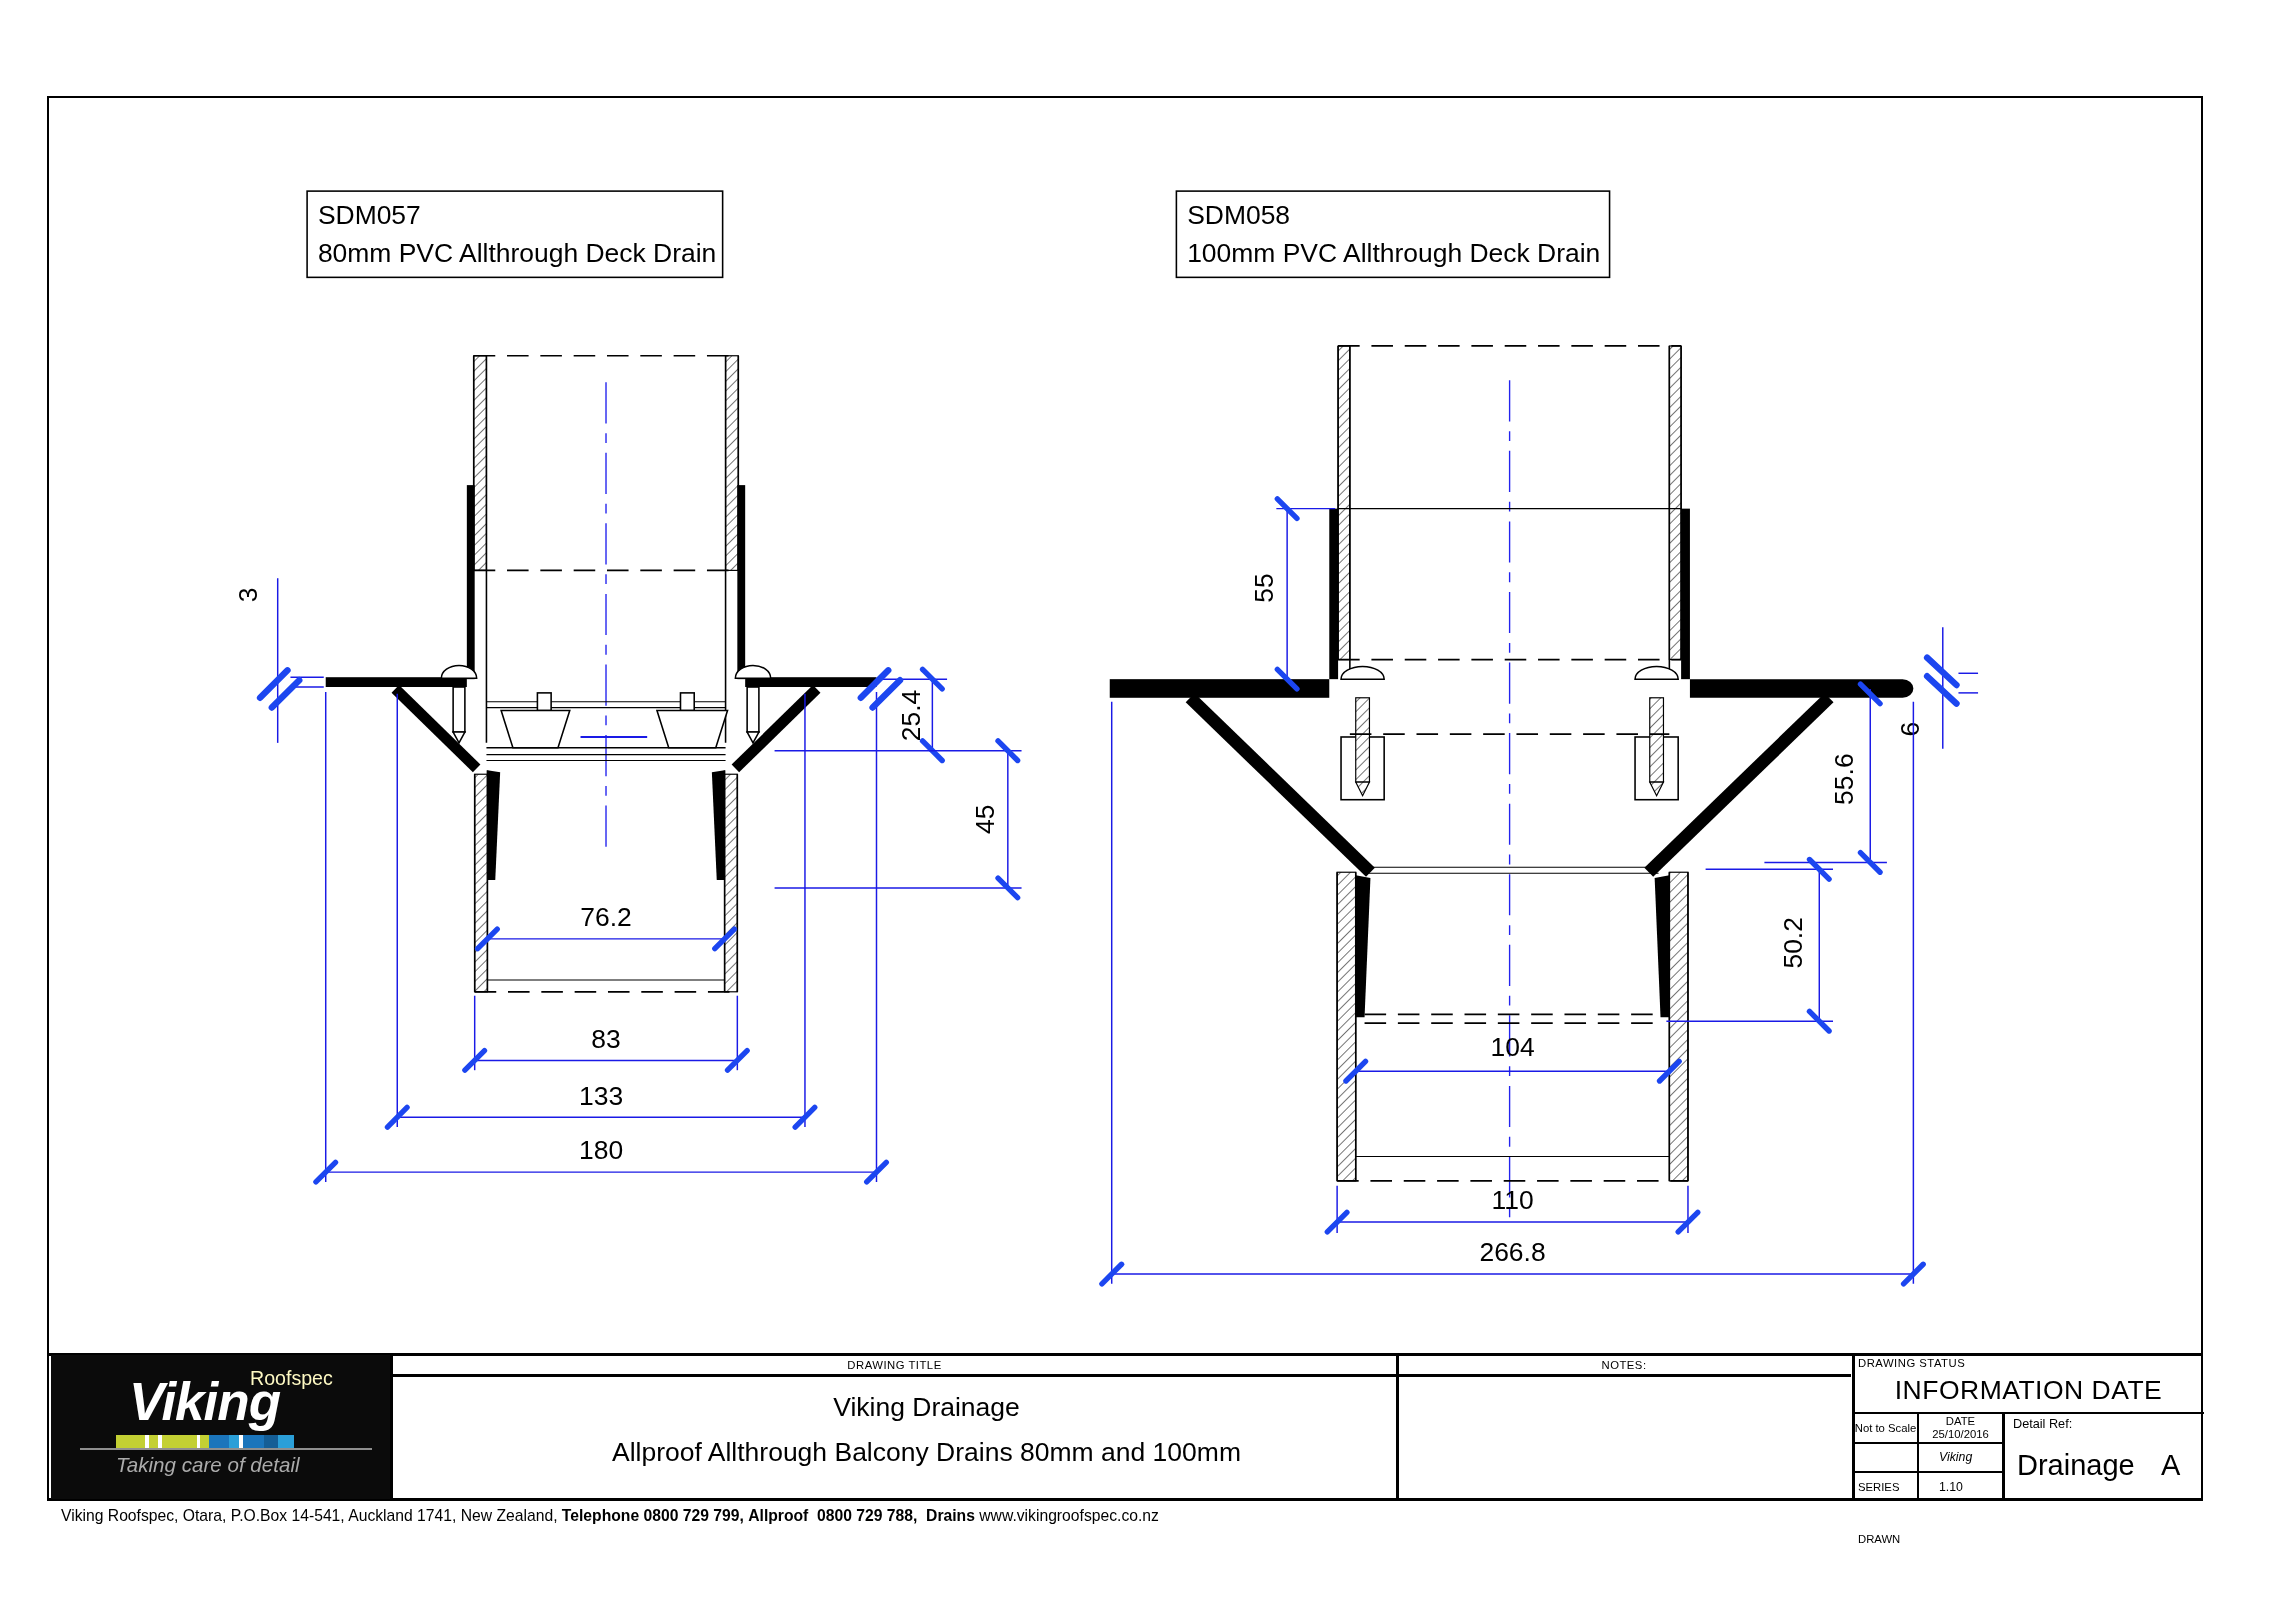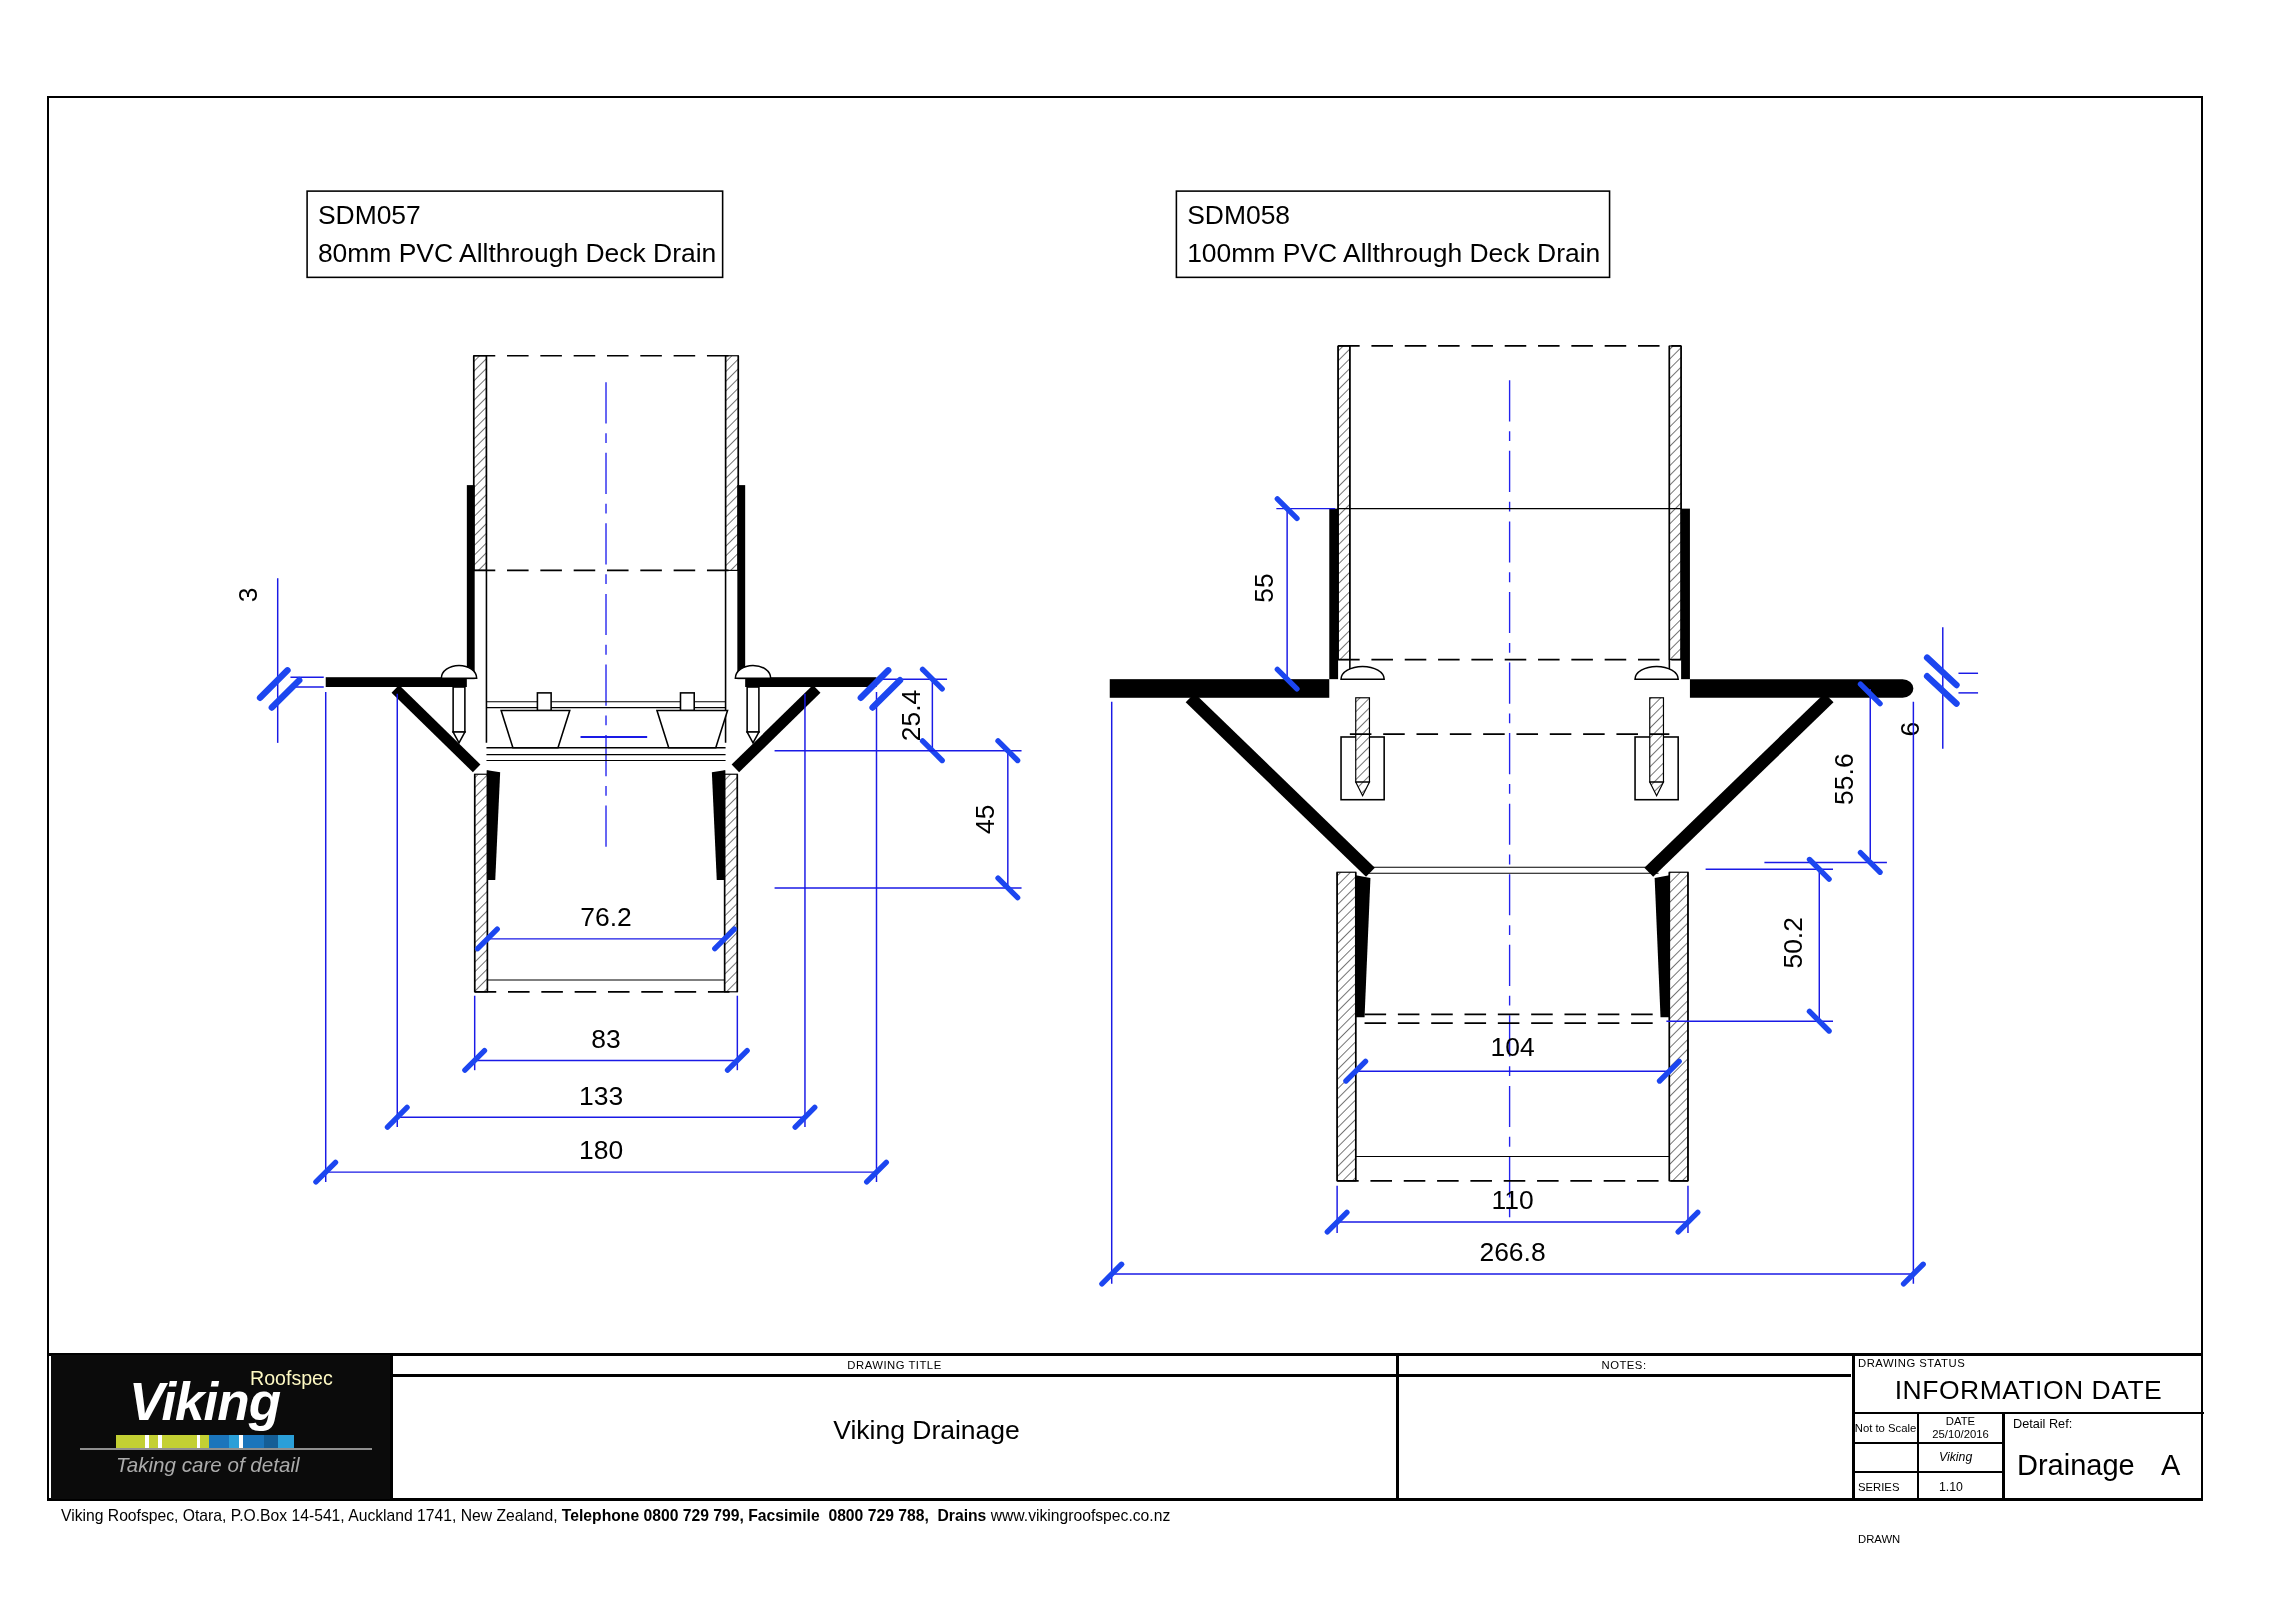--- a/index.html
+++ b/index.html
@@ -329,20 +329,21 @@
       <div class="seg-blue1" style="width:21.6px"></div>
       <div class="seg-blue3" style="width:13.7px"></div>
       <div class="seg-blue2" style="width:15.7px"></div>
     </div>
     <div class="abs" id="logo-tagline">Taking care of detail</div>
   </div>
 
   <div class="abs tb-center tb-label" style="left:393px;top:1356px;width:1003px;height:18.6px;">DRAWING TITLE</div>
   <div class="abs tb-center" id="title-lines" style="left:393px;top:1381px;width:1003px;height:98px;">
     <div class="title-big">Viking Drainage</div>
+    <div class="title-big">Allproof Allthrough Balcony Drains 80mm and 100mm</div>
   </div>
 
   <div class="abs tb-center tb-label" style="left:1399px;top:1356px;width:450px;height:18.6px;">NOTES:</div>
 
   <div class="abs tb-label" style="left:1858px;top:1357px;">DRAWING STATUS</div>
   <div class="abs tb-center" id="info-only" style="left:1854px;top:1370px;width:349px;height:41px;">INFORMATION DATE</div>
 
   <div class="abs tb-center cell-small" style="left:1854px;top:1414px;width:63px;height:27.4px;">Not to Scale</div>
   <div class="abs tb-center cell-small" style="left:1919px;top:1414px;width:83px;height:13.7px;">DATE</div>
   <div class="abs tb-center cell-small" style="left:1919px;top:1427px;width:83px;height:13.7px;">25/10/2016</div>
@@ -352,18 +353,18 @@
   <div class="abs cell-val" style="left:1939px;top:1480px;">1.10</div>
 
   <div class="abs" style="left:2013px;top:1417px;font-size:12.7px;">Detail Ref:</div>
   <div class="abs" id="detail-name" style="left:2017px;top:1449px;">Drainage</div>
   <div class="abs" id="revision" style="left:2161px;top:1449px;">A</div>
 </div>
 
 <div class="abs" id="footer">
   <span>Viking Roofspec, Otara, P.O.Box 14-541, Auckland 1741, New Zealand,</span>
   <span class="b">Telephone 0800 729 799,</span>
-  <span class="b">Facsimile</span>&nbsp;
+  <span class="b">Allproof</span>&nbsp;
   <span class="b">0800 729 788,</span>&nbsp;
   <span class="b">Drains</span>
   <span>www.vikingroofspec.co.nz</span>
 </div>
 
 
 </body></html>

